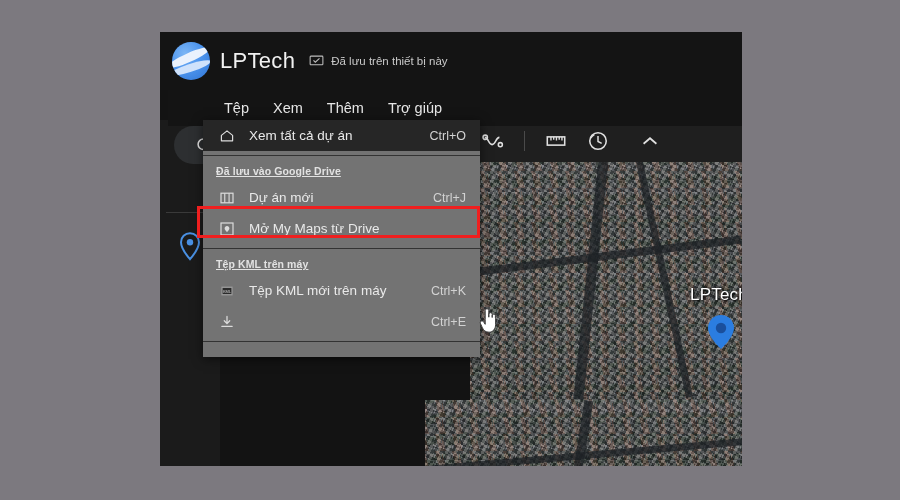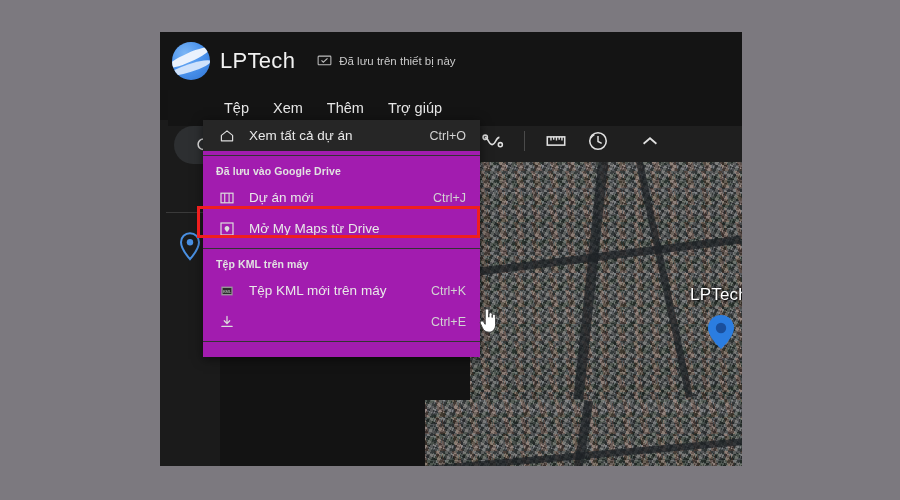--- a/index.html
+++ b/index.html
@@ -55,21 +55,21 @@
   }
   #globe-logo::before{
     content:""; position:absolute; left:-6px; top:11px; width:46px; height:9px;
     background:#eaf2fd; border-radius:50%; transform:rotate(-24deg);
   }
   #globe-logo::after{
     content:""; position:absolute; left:-4px; top:22px; width:44px; height:8px;
     background:#cfe2fb; border-radius:50%; transform:rotate(-18deg);
   }
   #doc-title{ color:#f1f1f1; font-size:22px; font-weight:400; letter-spacing:.3px; }
-  #save-state{ display:flex; align-items:center; gap:7px; margin-left:12px; }
+  #save-state{ display:flex; align-items:center; gap:7px; margin-left:4px; }
   #save-state .lbl{ color:#c9c9c9; font-size:11.5px; }
 
   
   #menu-bar{
     position:absolute; left:8px; top:58px; width:582px; height:36px;
     display:flex; align-items:center; z-index:5; background:#141414;
   }
   .menu-top{
     color:#e6e6e6; font-size:14.5px; padding:4px 12px; margin-left:44px; cursor:default;
   }
@@ -94,32 +94,32 @@
   #top-toolbar{
     position:absolute; left:300px; top:88px; width:282px; height:42px;
     background:#1f1f1f; display:flex; align-items:center; gap:16px; padding-left:20px; z-index:4;
   }
   .tb-btn{ width:26px; height:26px; display:flex; align-items:center; justify-content:center; }
   .tb-sep{ width:1px; height:20px; background:#4a4a4a; margin:0 2px; }
 
   
   #dropdown{
     position:absolute; left:43px; top:88px; width:277px;
-    background:#a21caf; z-index:10; padding:0 0 8px 0;
+    background:#737373; z-index:10; padding:0 0 8px 0;
     box-shadow:0 2px 10px rgba(0,0,0,.55);
   }
   #dropdown-top{ background:#262626; }
   .mi{
     display:flex; align-items:center; height:31px; padding:0 14px 0 13px; position:relative;
   }
   .mi .ico{ width:22px; height:18px; flex:0 0 22px; display:flex; align-items:center; justify-content:center; margin-right:11px; }
   .mi .lbl{ color:#e9e9e9; font-size:13.5px; white-space:nowrap; }
   .mi .sc{ margin-left:auto; color:#d2d2d2; font-size:12.5px; }
   .sec-hdr{
-    color:#e2e2e2; font-size:10.5px; font-weight:bold; padding:9px 0 5px 13px; letter-spacing:.1px;
+    color:#e2e2e2; font-size:10.5px; font-weight:bold; padding:9px 0 5px 13px; letter-spacing:.1px;text-decoration:underline;
   }
   .divider{ height:1px; background:#333; margin:4px 0 0 0; }
   .mi.selected{ background:#1565a0; }
   .mi.selected .lbl, .mi.selected .sc{ color:#ffffff; }
 
   
   #redbox{
     position:absolute; left:37px; top:174px; width:283px; height:32px;
     border:3px solid #ef1f1f; z-index:12; pointer-events:none;
   }

